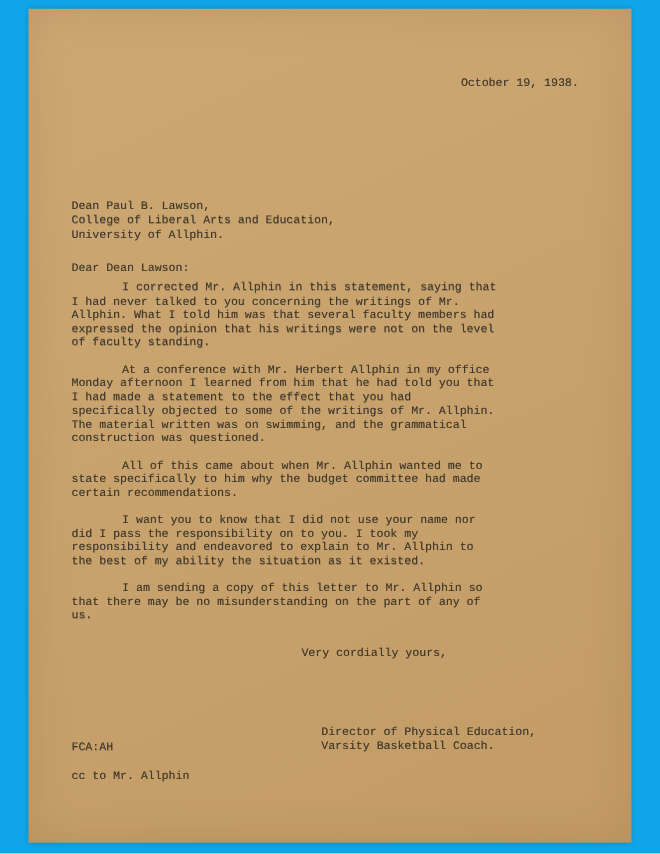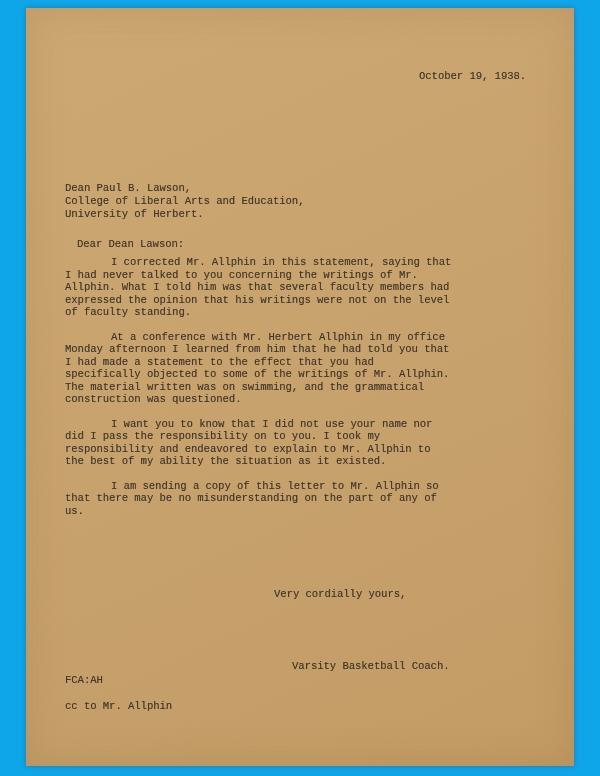--- a/index.html
+++ b/index.html
@@ -25,21 +25,21 @@
     height: 758px;
     background: linear-gradient(155deg, #cda873 0%, #c8a26d 50%, #c29b65 100%);
     box-shadow: 0 0 5px rgba(60,45,25,0.35), inset 0 0 40px rgba(120,90,50,0.18);
     color: #3c362b;
     font-size: 10.5px;
     line-height: 12.5px;
   }
   .abs { position: absolute; }
   .date        { top: 62px;  left: 393px; white-space: nowrap; }
   .recipient   { top: 174px; left: 39px;  line-height: 13px; }
-  .salutation  { top: 230px; left: 39px; padding-left: 12px; }
+  .salutation  { top: 230px; left: 27px; padding-left: 12px; }
   .body-block  { top: 248px; left: 39px;  width: 387px; }
   .body-block p {
     margin: 0 0 12px 0;
     text-indent: 46px;
     text-align: left;
   }
   .closing     { top: 580px; left: 248px; white-space: nowrap; }
   .signature   { top: 652px; left: 266px; line-height: 13px; white-space: nowrap; }
   .initials    { top: 666px; left: 39px;  white-space: nowrap; }
   .cc          { top: 692px; left: 39px;  white-space: nowrap; }
@@ -52,35 +52,37 @@
 <body>
 
 <div class="scan-backdrop">
   <div class="paper">
 
     <div class="abs date">October 19, 1938.</div>
 
     <div class="abs recipient">
       <div>Dean Paul B. Lawson,</div>
       <div>College of Liberal Arts and Education,</div>
-      <div>University of Herbert.</div>
+      <div>University of Allphin.</div>
     </div>
 
     <div class="abs salutation">Dear Dean Lawson:</div>
 
     <div class="abs body-block">
       <p>I corrected Mr. Allphin in this statement, saying that I had never talked to you concerning the writings of Mr. Allphin.  What I told him was that several faculty members had expressed the opinion that his writings were not on the level of faculty standing.</p>
       <p>At a conference with Mr. Herbert Allphin in my office Monday afternoon I learned from him that he had told you that I had made a statement to the effect that you had specifically objected to some of the writings of Mr. Allphin.  The material written was on swimming, and the grammatical construction was questioned.</p>
+      <p>All of this came about when Mr. Allphin wanted me to state specifically to him why the budget committee had made certain recommendations.</p>
       <p>I want you to know that I did not use your name nor did I pass the responsibility on to you.  I took my responsibility and endeavored to explain to Mr. Allphin to the best of my ability the situation as it existed.</p>
       <p>I am sending a copy of this letter to Mr. Allphin so that there may be no misunderstanding on the part of any of us.</p>
     </div>
 
     <div class="abs closing">Very cordially yours,</div>
 
     <div class="abs signature">
+      <div>Director of Physical Education,</div>
       <div>Varsity Basketball Coach.</div>
     </div>
 
     <div class="abs initials">FCA:AH</div>
 
     <div class="abs cc">cc to Mr. Allphin</div>
 
   </div>
 </div>
 

